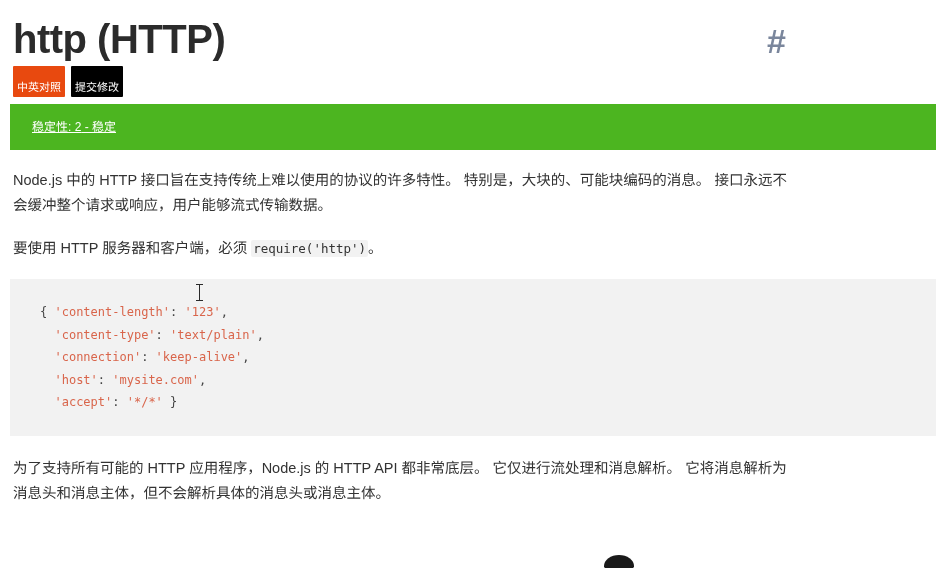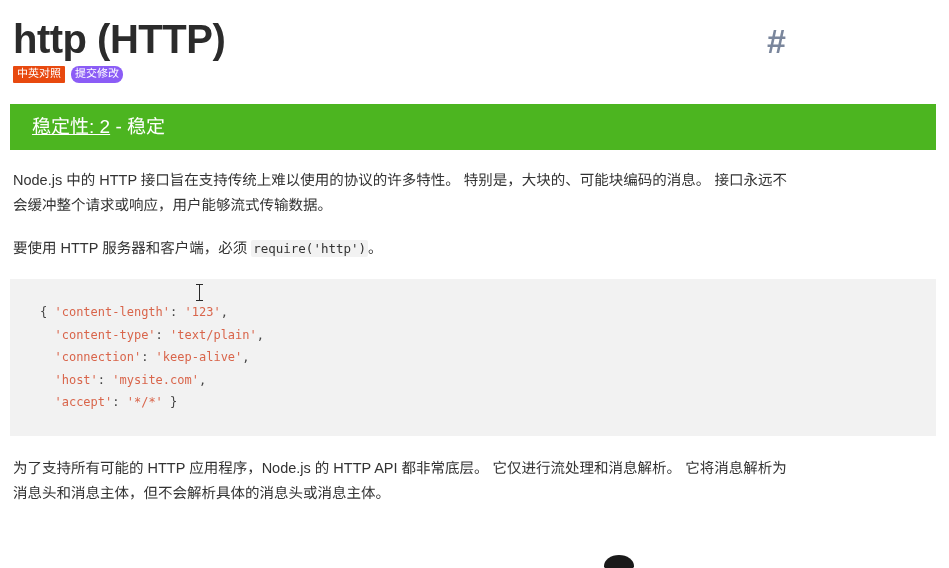--- a/index.html
+++ b/index.html
@@ -55,46 +55,47 @@
   .badges {
     margin-top: 4px;
     display: flex;
     gap: 6px;
     align-items: center;
   }
   .badge {
     display: inline-block;
     font-size: 11px;
     line-height: 14px;
-    padding: 1px 4px 2px 4px;
+    padding: 15px 4px 2px 4px;
     color: #ffffff;
     border-radius: 1px;
     font-family: "DejaVu Sans", "Liberation Sans", sans-serif;
     white-space: nowrap;
     cursor: pointer;
   }
   .badge-compare { background: #e8490f; }
-  .badge-edit    { background: #8b5cf6; border-radius: 8px; }
+  .badge-edit    { background: #000000; }
 
   
   .stability {
     margin-top: 20px;
     margin-left: -3px;
     width: 926px;
     height: 46px;
     background: #4cb520;
     box-sizing: border-box;
     display: flex;
     align-items: center;
     padding-left: 22px;
   }
   .stability-text {
     color: #ffffff;
-    font-size: 19px;
+    font-size: 12px;
     line-height: 20px;
+    text-decoration: underline;
   }
   .stability-link {
     color: #ffffff;
     text-decoration: underline;
   }
 
   
   .prose {
     margin-top: 18px;
   }

